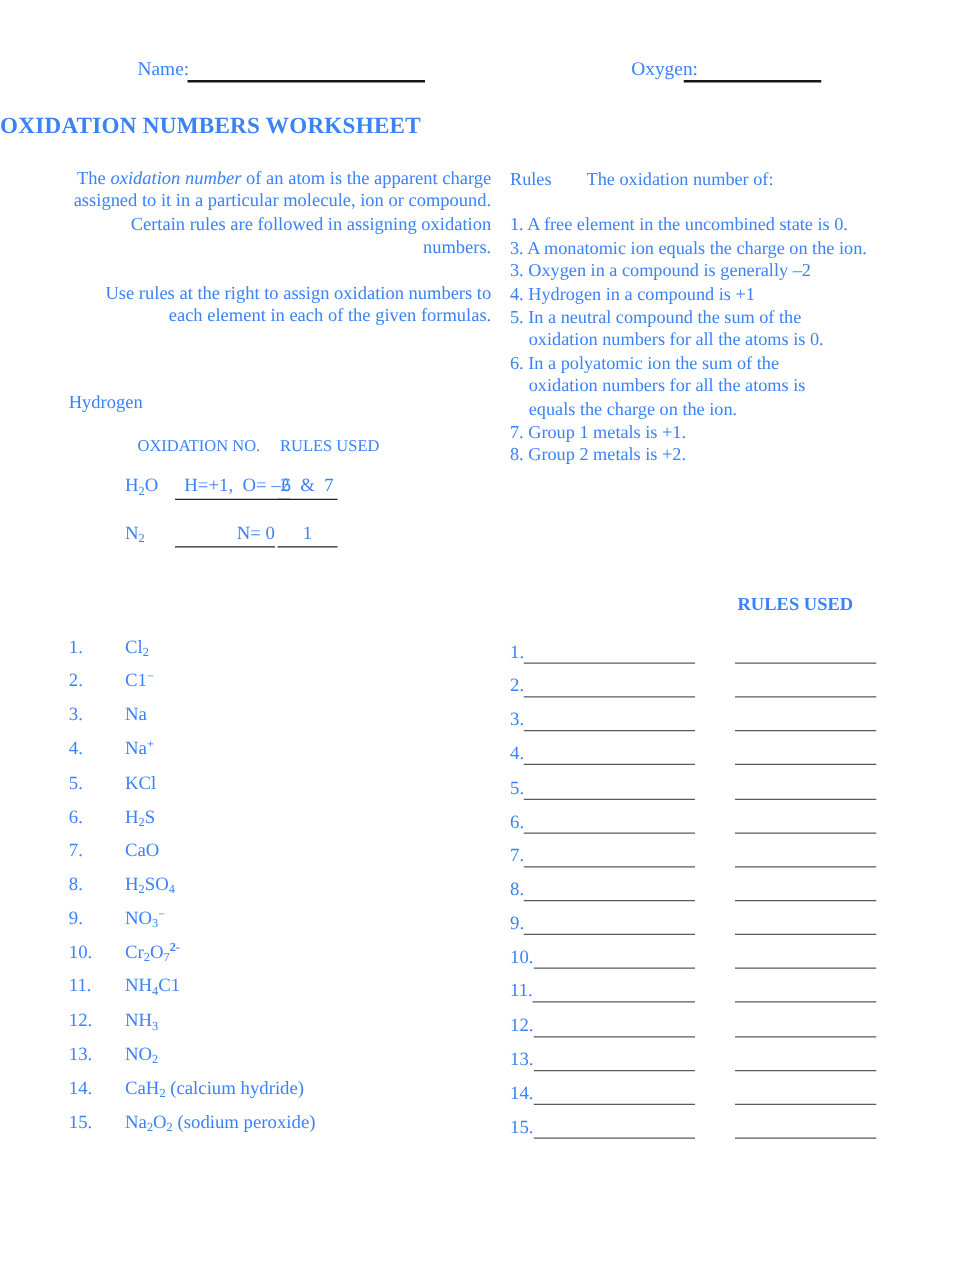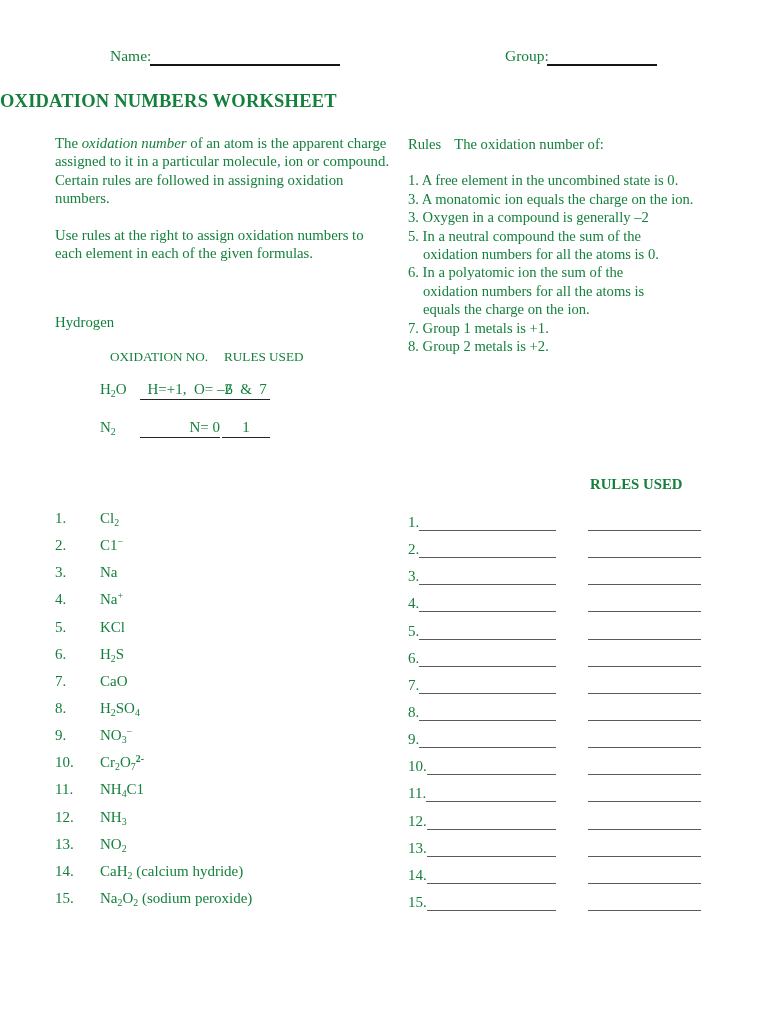--- a/index.html
+++ b/index.html
@@ -1,37 +1,37 @@
 <!DOCTYPE html>
 <html><head>
 <meta charset="utf-8">
 <style>
   html,body { margin:0; padding:0; background:#ffffff; }
   .page {
     position:relative; width:770px; height:1024px; background:#ffffff;
-    font-family:"Liberation Serif","DejaVu Serif",serif; color:#15803d;
+    font-family:"Liberation Serif","DejaVu Serif",serif; color:#3b82f6;
     overflow:hidden;
   }
   
   .name-row { position:absolute; top:47px; left:0; width:770px; font-size:15.5px; }
   .name-label { position:absolute; left:110px; top:0; }
   .name-blank { position:absolute; left:150px; top:0; width:190px; height:17px; border-bottom:2px solid #161616; }
   .class-label { position:absolute; left:505px; top:0; }
   .class-blank { position:absolute; left:547px; top:0; width:110px; height:17px; border-bottom:2px solid #161616; }
   .title { position:absolute; top:91px; left:0; width:770px; 
            font-size:18.5px; font-weight:bold; letter-spacing:0.2px; }
   
   .intro { position:absolute; left:55px; top:134px; width:338px; font-size:14.8px; line-height:18.4px; }
-  .intro p { margin:0 0 18px 0; }
+  .intro p { margin:0 0 18px 0;text-align:right; }
   .example-label { position:absolute; left:55px; top:314px; font-size:14.8px; }
   
   .rules { position:absolute; left:408px; top:135px; width:330px; font-size:14.6px; line-height:18.4px; }
   .rules-heading { margin-bottom:18px; }
   .rules-heading .bold { font-weight:normal; }
-  .rules-heading .rest { margin-left:13px; }
+  .rules-heading .rest { margin-left:28px; }
   .rule-item { white-space:pre-line; padding-left:15px; text-indent:-15px; }
   
   .ex-header { position:absolute; top:349px; left:0; width:770px; font-size:13.2px; }
   .ex-h1 { position:absolute; left:110px; top:0; }
   .ex-h2 { position:absolute; left:224px; top:0; }
   .ex-row { position:absolute; left:0; width:770px; font-size:15px; }
   .ex-row1 { top:381px; }
   .ex-row2 { top:419px; }
   .ex-formula { position:absolute; left:100px; top:0; }
   .ex-ox { position:absolute; left:140px; top:0; text-align:right; border-bottom:1.5px solid #242424; white-space:pre; height:18px; }
@@ -54,41 +54,42 @@
   sup.b { font-weight:bold; }
 </style>
 </head>
 <body>
 
 <div class="page">
 
   <div class="name-row">
     <span class="name-label">Name:</span>
     <span class="name-blank"></span>
-    <span class="class-label">Group:</span>
+    <span class="class-label">Oxygen:</span>
     <span class="class-blank"></span>
   </div>
 
   <div class="title">OXIDATION NUMBERS WORKSHEET</div>
 
   <div class="intro">
     <p><span>The </span><i>oxidation number</i><span> of an atom is the apparent charge assigned to it in a particular molecule, ion or compound. Certain rules are followed in assigning oxidation numbers.</span></p>
     <p>Use rules at the right to assign oxidation numbers to each element in each of the given formulas.</p>
   </div>
 
   <div class="example-label">Hydrogen</div>
 
   <div class="rules">
     <div class="rules-heading">
       <span class="bold">Rules</span><span class="rest">The oxidation number of:</span>
     </div>
     <div id="rules-list">
         <div class="rule-item">1. A free element in the uncombined state is 0.</div>
         <div class="rule-item">3. A monatomic ion equals the charge on the ion.</div>
         <div class="rule-item">3. Oxygen in a compound is generally –2</div>
+        <div class="rule-item">4. Hydrogen in a compound is +1</div>
         <div class="rule-item">5. In a neutral compound the sum of the
 oxidation numbers for all the atoms is 0.</div>
         <div class="rule-item">6. In a polyatomic ion the sum of the
 oxidation numbers for all the atoms is
 equals the charge on the ion.</div>
         <div class="rule-item">7. Group 1 metals is +1.</div>
         <div class="rule-item">8. Group 2 metals is +2.</div>
       </div>
   </div>
 

